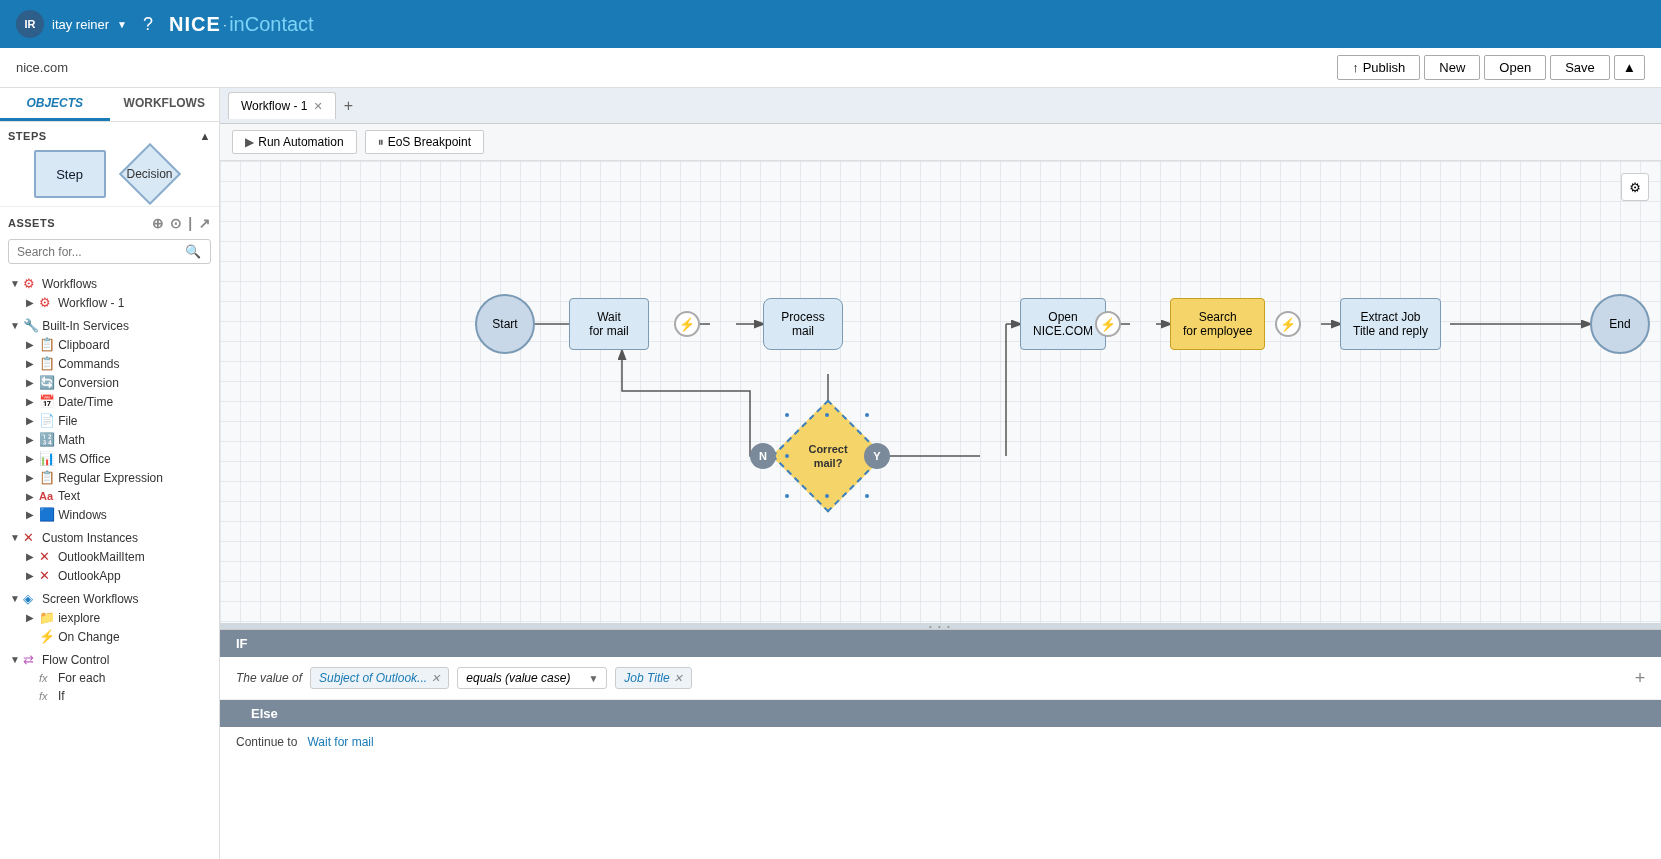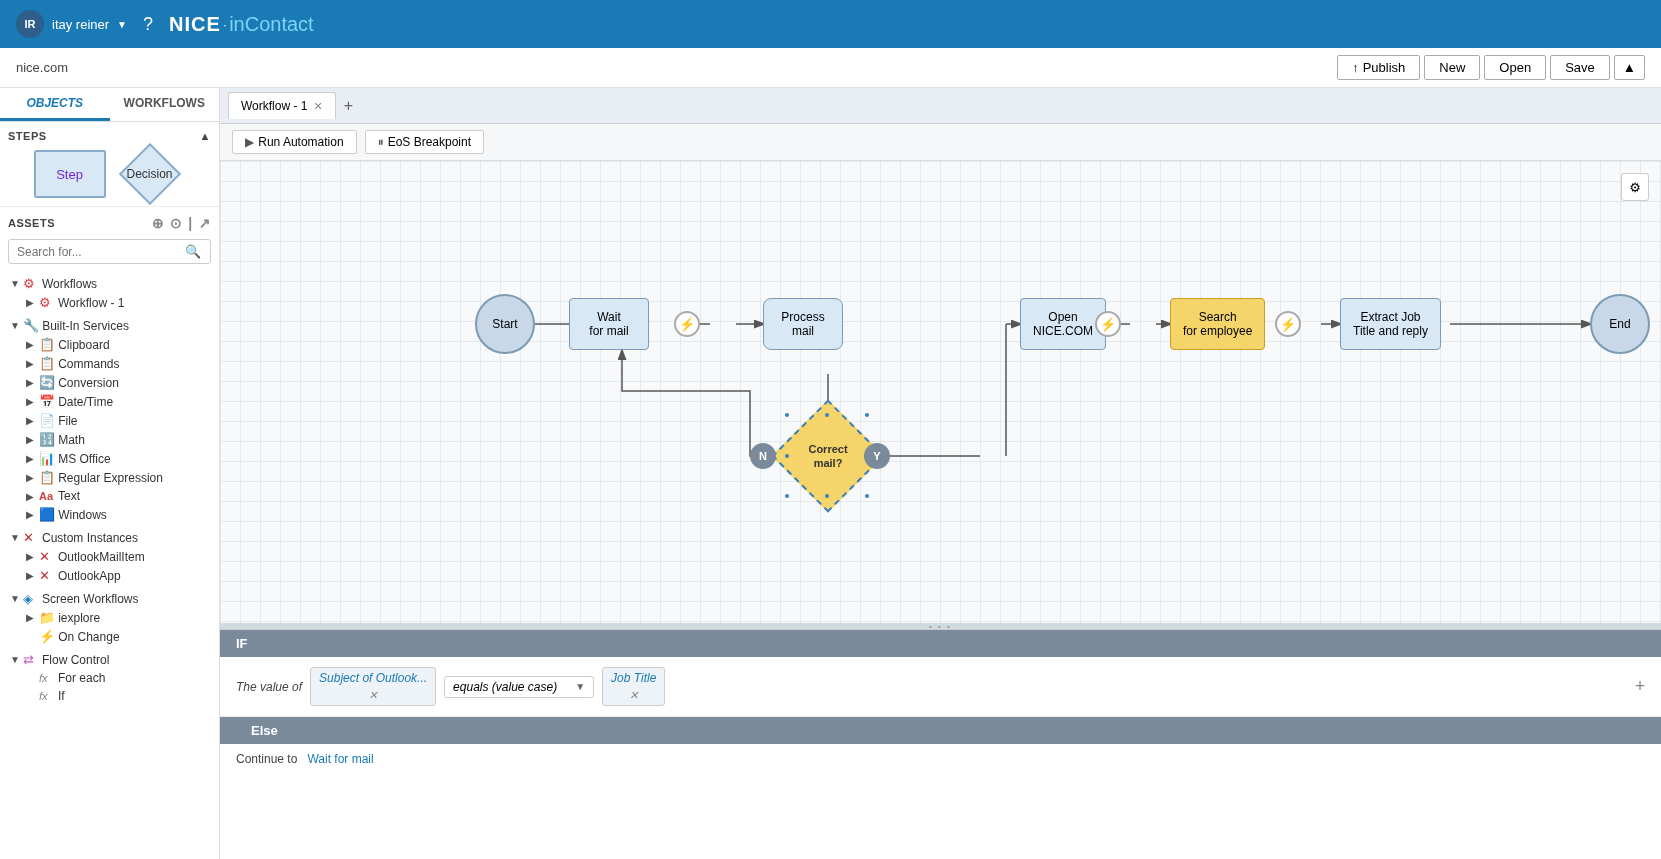--- a/index.html
+++ b/index.html
@@ -110,21 +110,21 @@
     .step-box {
       width: 72px;
       height: 48px;
       border: 2px solid #8aaccc;
       background: #d8e8f5;
       display: flex;
       align-items: center;
       justify-content: center;
       font-size: 13px;
       font-weight: 500;
-      color: #6d28d9;
+      color: #0f172a;
       cursor: grab;
       border-radius: 2px;
     }
     .decision-box {
       width: 72px;
       height: 48px;
       display: flex;
       align-items: center;
       justify-content: center;
       cursor: grab;
@@ -347,21 +347,21 @@
       font-style: italic;
     }
     .cond-text { font-size: 12px; color: #444; }
     .cond-chip {
       background: #eef3f8;
       border: 1px solid #ccc;
       border-radius: 3px;
       padding: 3px 8px;
       font-size: 12px;
       color: #1a7ab5;
-      display: flex; align-items: center; gap: 4px; flex-direction: column;
+      display: flex; align-items: center; gap: 4px;
     }
     .chip-close { color: #888; cursor: pointer; font-size: 11px; }
     .cond-select {
       border: 1px solid #ccc;
       border-radius: 3px;
       padding: 3px 8px;
       font-size: 12px;
       background: white;
       cursor: pointer;
       display: flex; align-items: center; gap: 4px; min-width: 150px;

